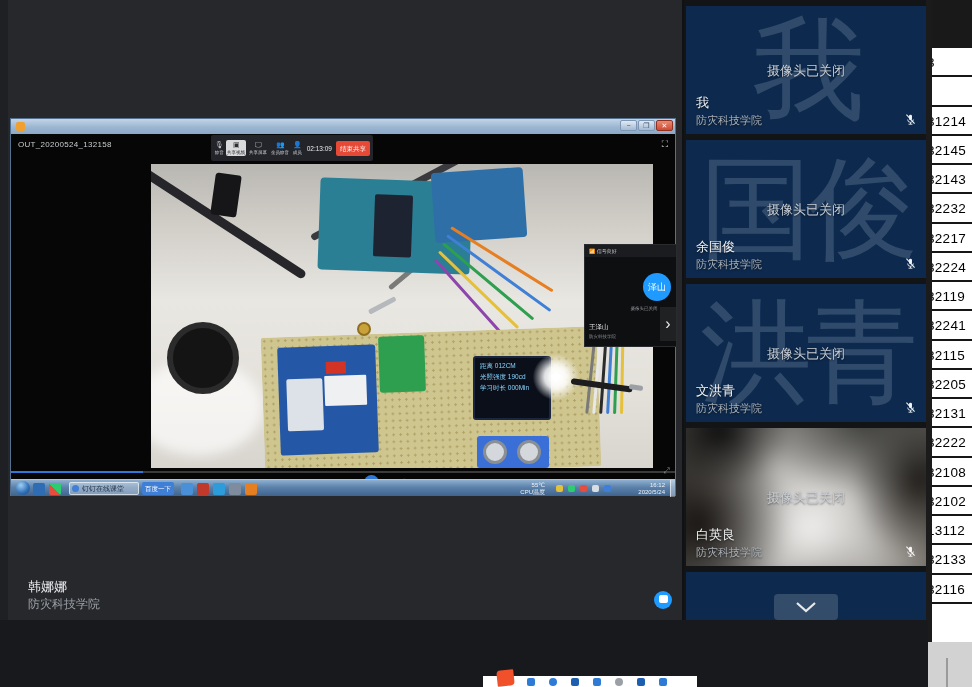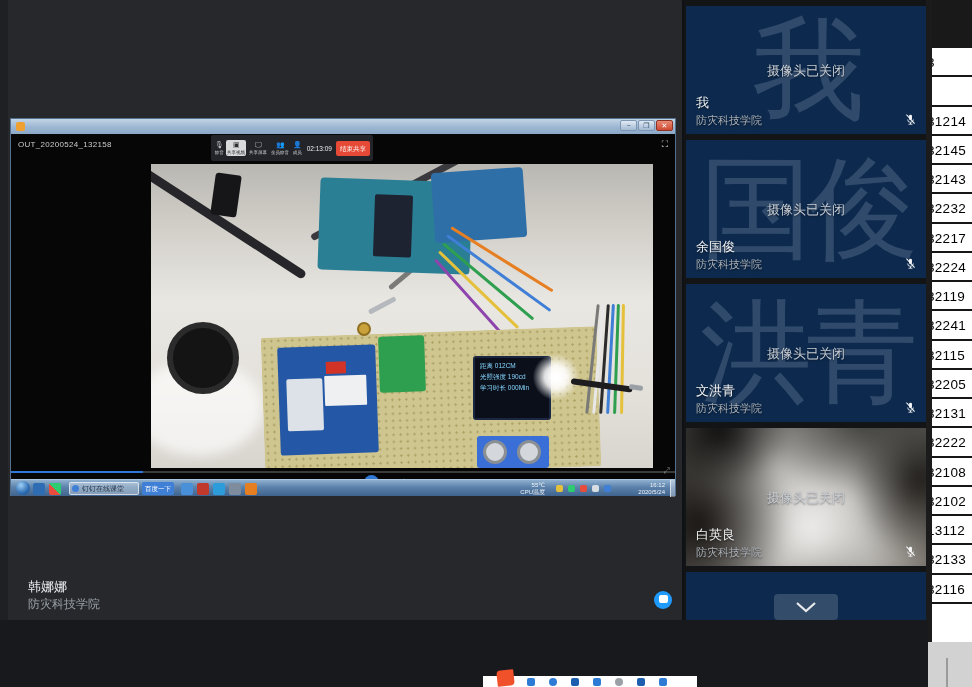--- a/index.html
+++ b/index.html
@@ -225,20 +225,31 @@
             <span class="tx">全员静音</span>
           </div>
           <div class="sb-col">
             <span class="ic">👤</span>
             <span class="tx">成员</span>
           </div>
           <div class="sb-timer">02:13:09</div>
           <div class="sb-end">结束共享</div>
         </div>
 
+        <div class="abs mini">
+          <div class="abs mini-top">
+            <span>📶 </span>
+            <span>信号良好</span>
+          </div>
+          <div class="abs mini-avatar">泽山</div>
+          <div class="abs mini-camoff">摄像头已关闭</div>
+          <div class="abs mini-name">王泽山</div>
+          <div class="abs mini-org">防灾科技学院</div>
+          <div class="abs mini-chев">›</div>
+        </div>
 
         <div class="abs progress-bg"></div>
         <div class="abs progress-fill"></div>
         <div class="abs ctrl-time">00:06</div>
         <div class="abs ctrl-cluster">
           <span>⇄</span>
           <span>↻</span>
           <span>■</span>
           <span>◀◀</span>
           <span class="pausebtn">❚❚</span>

